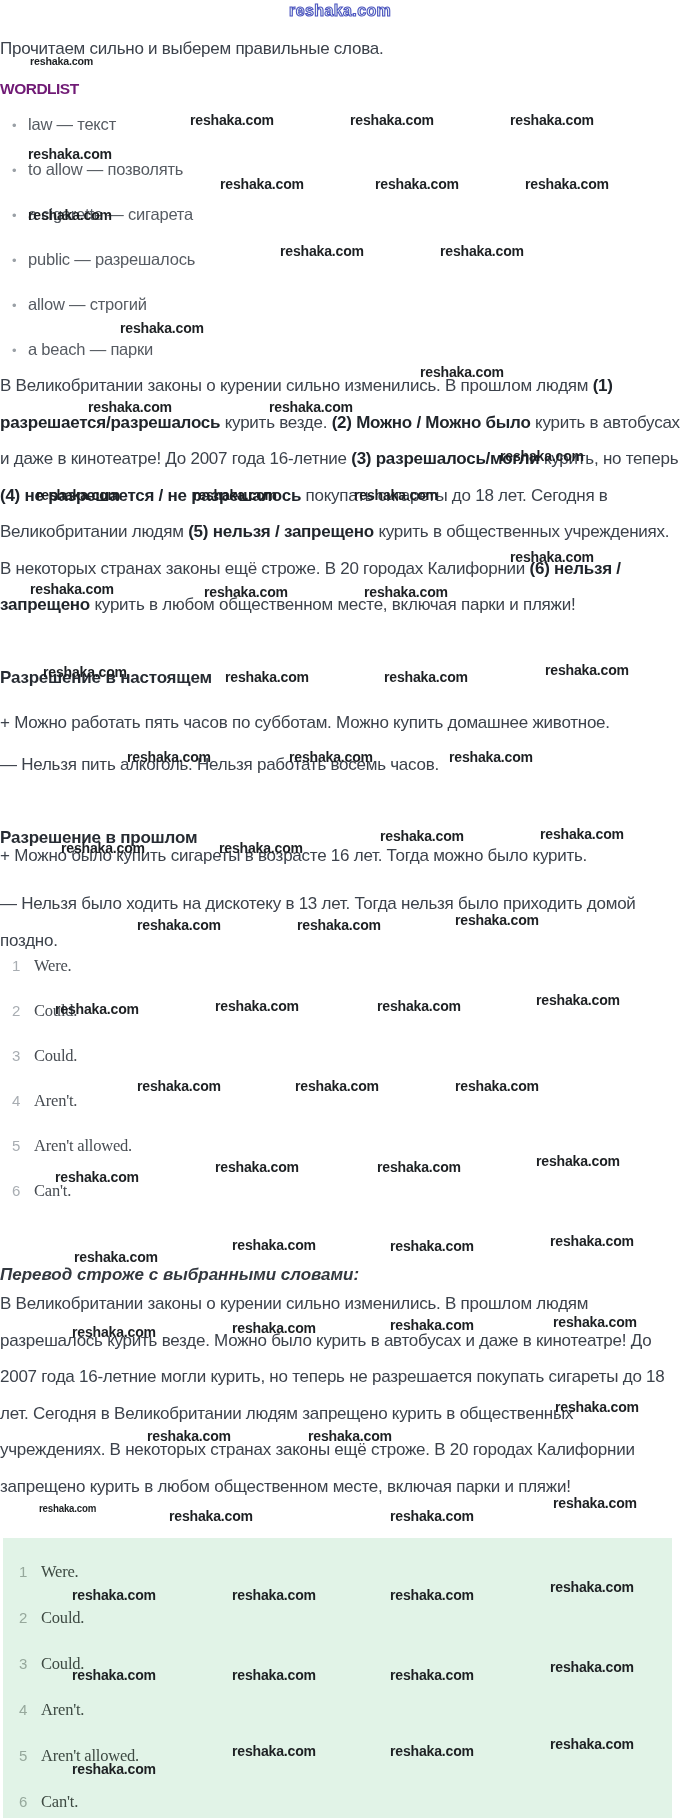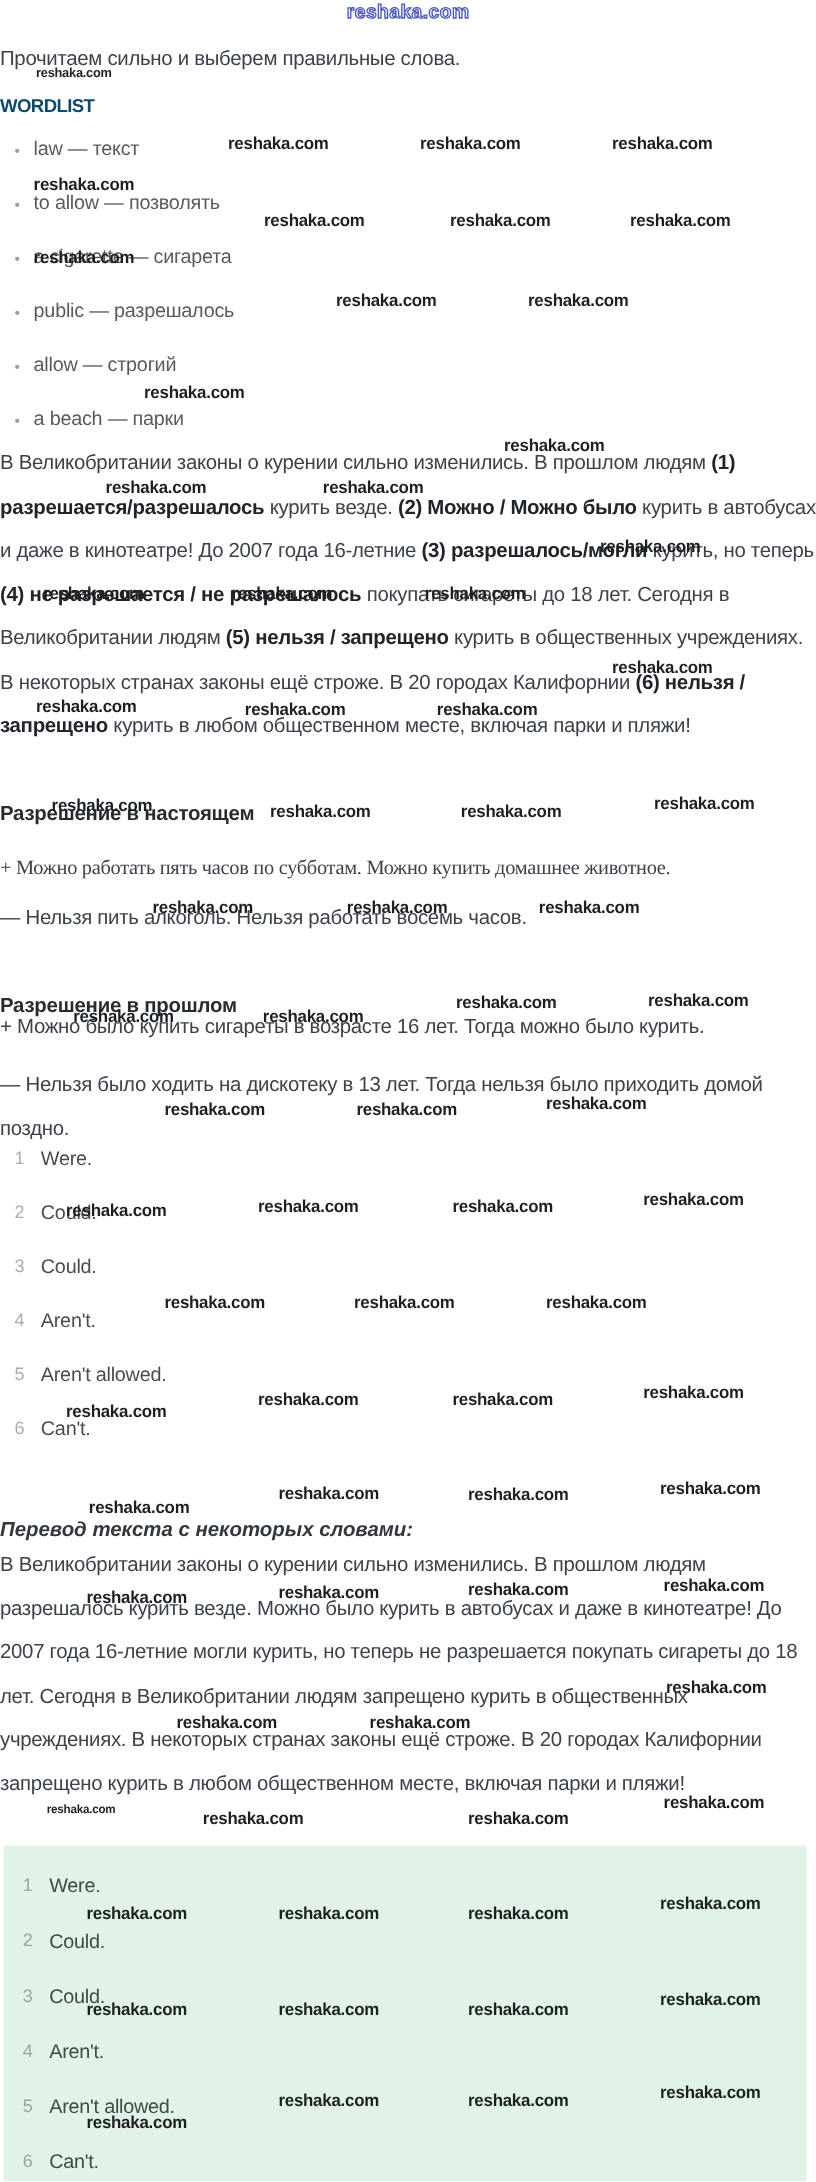--- a/index.html
+++ b/index.html
@@ -19,44 +19,44 @@
     color:var(--wm-color,#1d2023);
     transform:scaleX(.97); transform-origin:left top;
   }
   .top-wm {
     position:absolute; top:2px; left:289px; z-index:6;
     font-size:16px; font-weight:700; letter-spacing:.4px;
     color:#eef9f3; -webkit-text-stroke:1.1px var(--wm-outline,#4d55c0);
   }
 
   .title { top:31px; font-size:17.5px; color:#3e4450; letter-spacing:-0.2px; }
-  .wordlist-label { top:64px; font-size:15.5px; font-weight:700; color:#0c4a6e; letter-spacing:-0.5px; }
+  .wordlist-label { top:64px; font-size:15.5px; font-weight:700; color:#701a75; letter-spacing:-0.5px; }
 
   ul.wordlist { top:114px; left:0; list-style:none; margin:0; padding:0;
     font-size:16.5px; color:#565b62; letter-spacing:-0.2px; }
   ul.wordlist li { position:relative; padding-left:28px; line-height:20px; margin-bottom:25px; }
   ul.wordlist li::before { content:"•"; position:absolute; left:12px; top:2px; font-size:13px; color:#9aa0a6; }
 
   p.para { margin:0; font-size:17px; line-height:36.5px; letter-spacing:-0.25px; color:#3c424b; }
   .reading { top:368px; width:680px; }
   .reading span[data-b] { font-weight:700; color:#20252b; }
 
   .sect-head { margin:0; font-size:17px; font-weight:700; color:#272c33; letter-spacing:-0.2px; }
   .head-present { top:668px; }
   .line-single { margin:0; font-size:17px; line-height:22px; letter-spacing:-0.25px; }
-  .plus-present { top:712px;font-family:Liberation Serif, serif; }
+  .plus-present { top:712px; }
   .minus-present { top:754px; }
   .head-past { top:828px; }
   .plus-past { top:845px; }
   .minus-past { top:886px; width:676px; }
 
   ol.answers { list-style:none; margin:0; padding:0; font-size:16.5px; letter-spacing:-0.2px; }
   ol.answers li { display:flex; line-height:20px; margin-bottom:25px; }
   ol.answers .num { flex:none; width:22px; font-size:15px; color:#a8adb2; }
-  ol.answers .txt { color:#474c52; }
+  ol.answers .txt { color:#474c52;font-family:Liberation Serif, serif; }
   .answers-plain { top:956px; left:12px; }
 
   .trans-head { top:1248px; font-size:17px; font-weight:700; font-style:italic; color:#33383f; }
   .translation { top:1286px; width:680px; }
 
   .green-panel { position:absolute; top:1538px; left:3px; width:669px; height:280px; background:#e1f3e7; }
   .green-panel ol.answers { padding:24px 0 0 16px; }
   .green-panel ol.answers li { margin-bottom:26px; }
   .green-panel ol.answers .num { color:#96a89c; }
   .green-panel ol.answers .txt { color:#3e4a43; }
@@ -109,21 +109,21 @@
   <li>
       <span class="num">5</span>
       <span class="txt">Aren't allowed.</span>
     </li>
   <li>
       <span class="num">6</span>
       <span class="txt">Can't.</span>
     </li>
 </ol>
 
-<p class="abs trans-head">Перевод текста с некоторых словами:</p>
+<p class="abs trans-head">Перевод строже с выбранными словами:</p>
 <p class="para abs translation">В Великобритании законы о курении сильно изменились. В прошлом людям разрешалось курить везде. Можно было курить в автобусах и даже в кинотеатре! До 2007 года 16-летние могли курить, но теперь не разрешается покупать сигареты до 18 лет. Сегодня в Великобритании людям запрещено курить в общественных учреждениях. В некоторых странах законы ещё строже. В 20 городах Калифорнии запрещено курить в любом общественном месте, включая парки и пляжи!</p>
 
 <div class="green-panel" style="background: rgb(225, 243, 231);">
   <ol class="answers">
     <li>
         <span class="num">1</span>
         <span class="txt">Were.</span>
       </li>
     <li>
         <span class="num">2</span>

